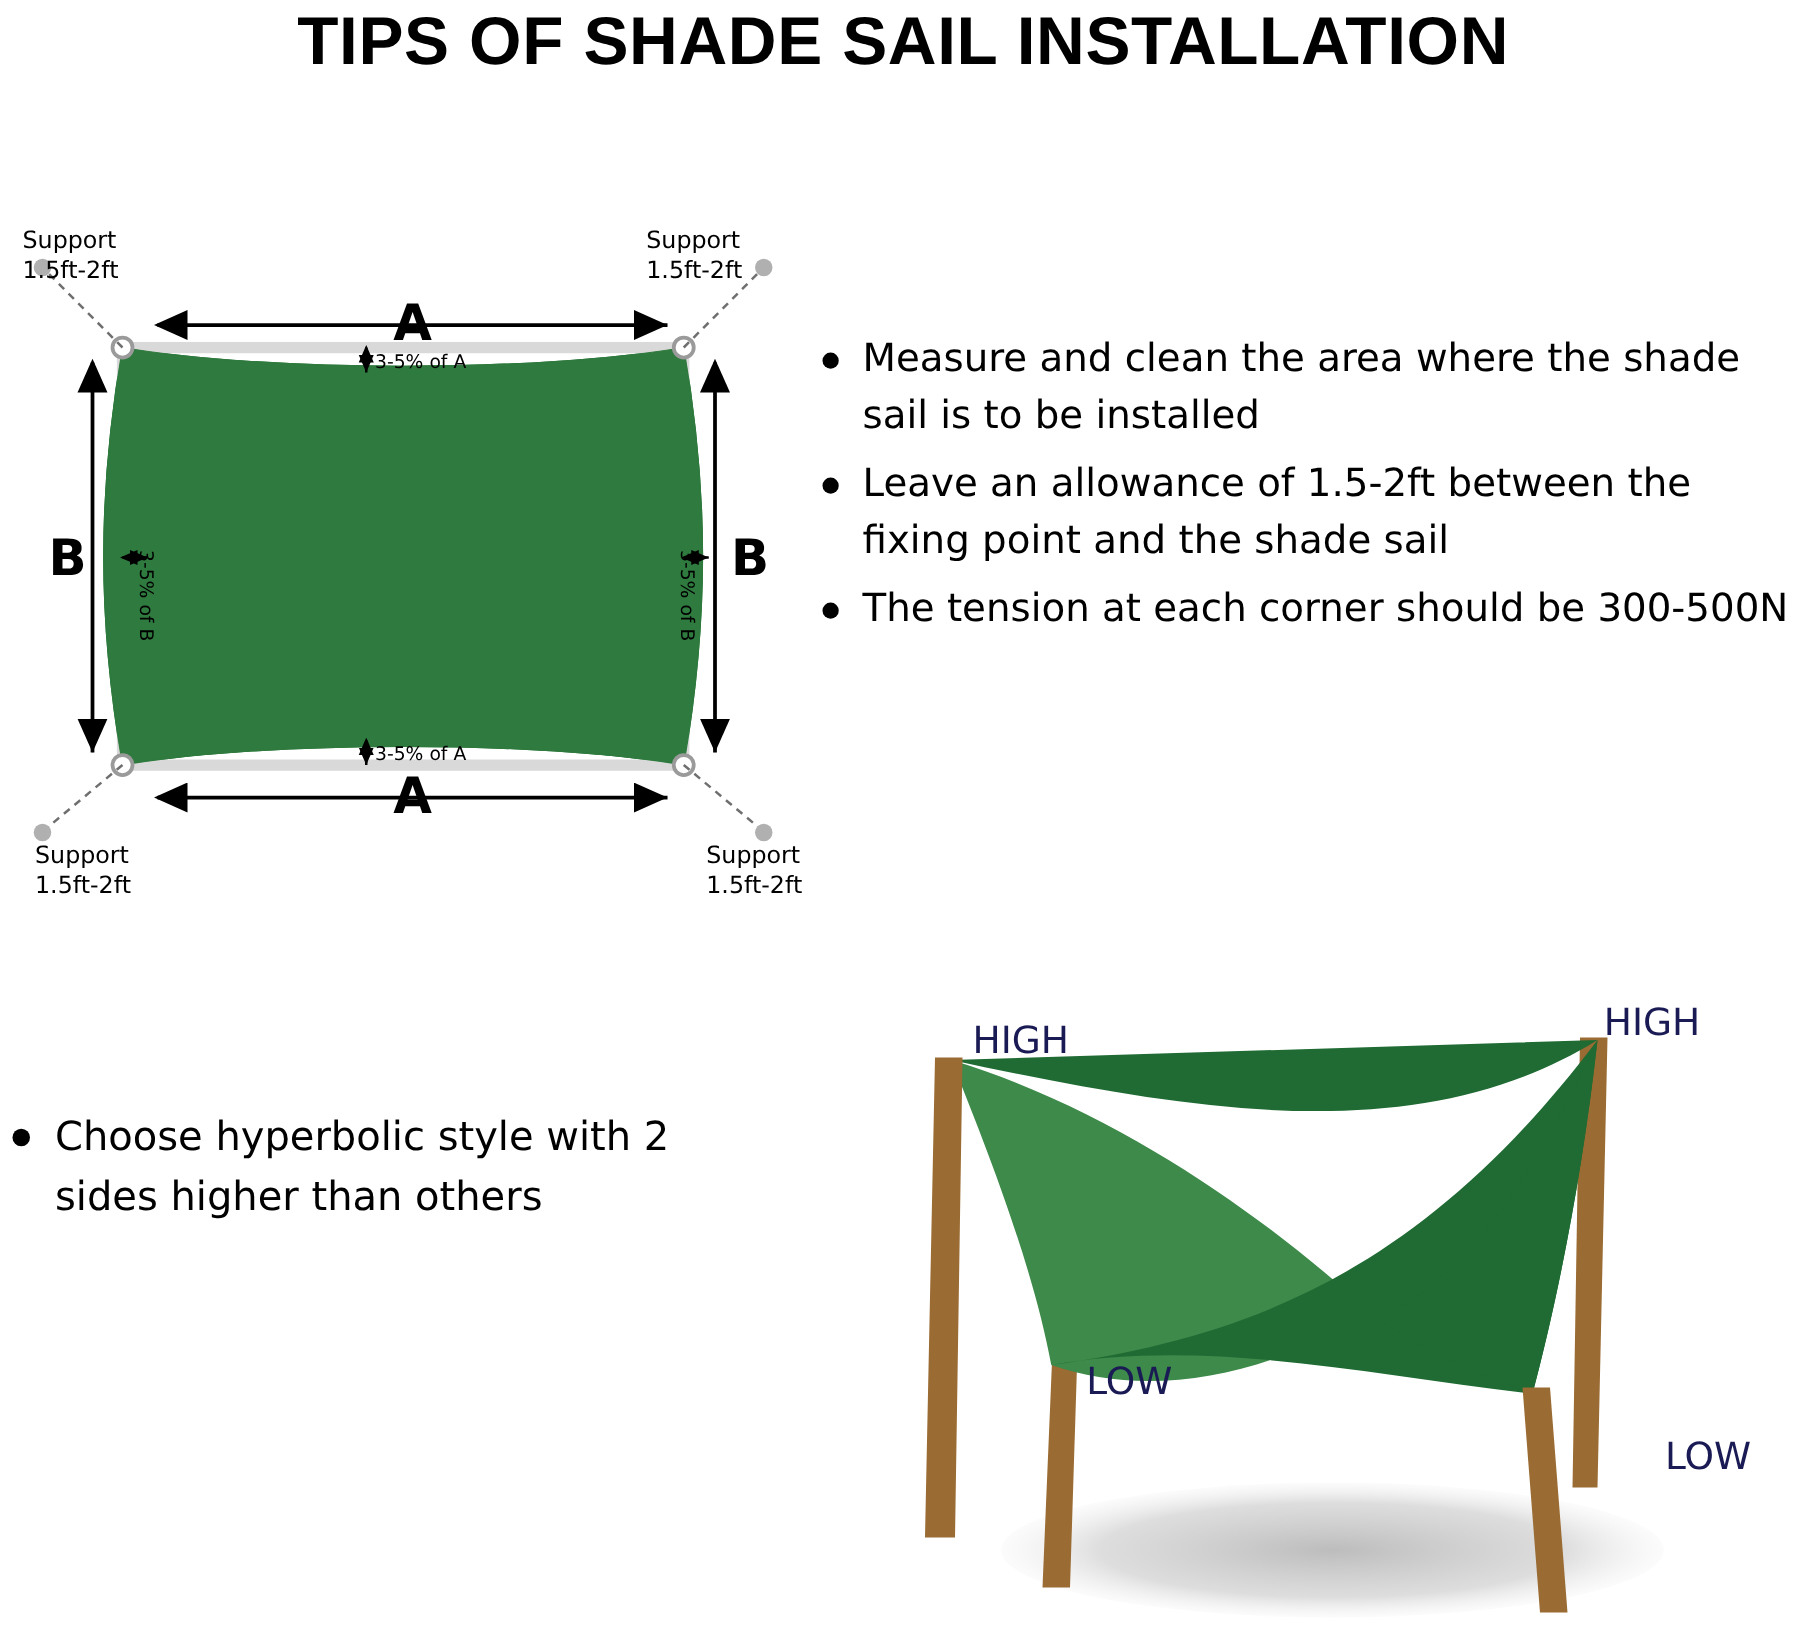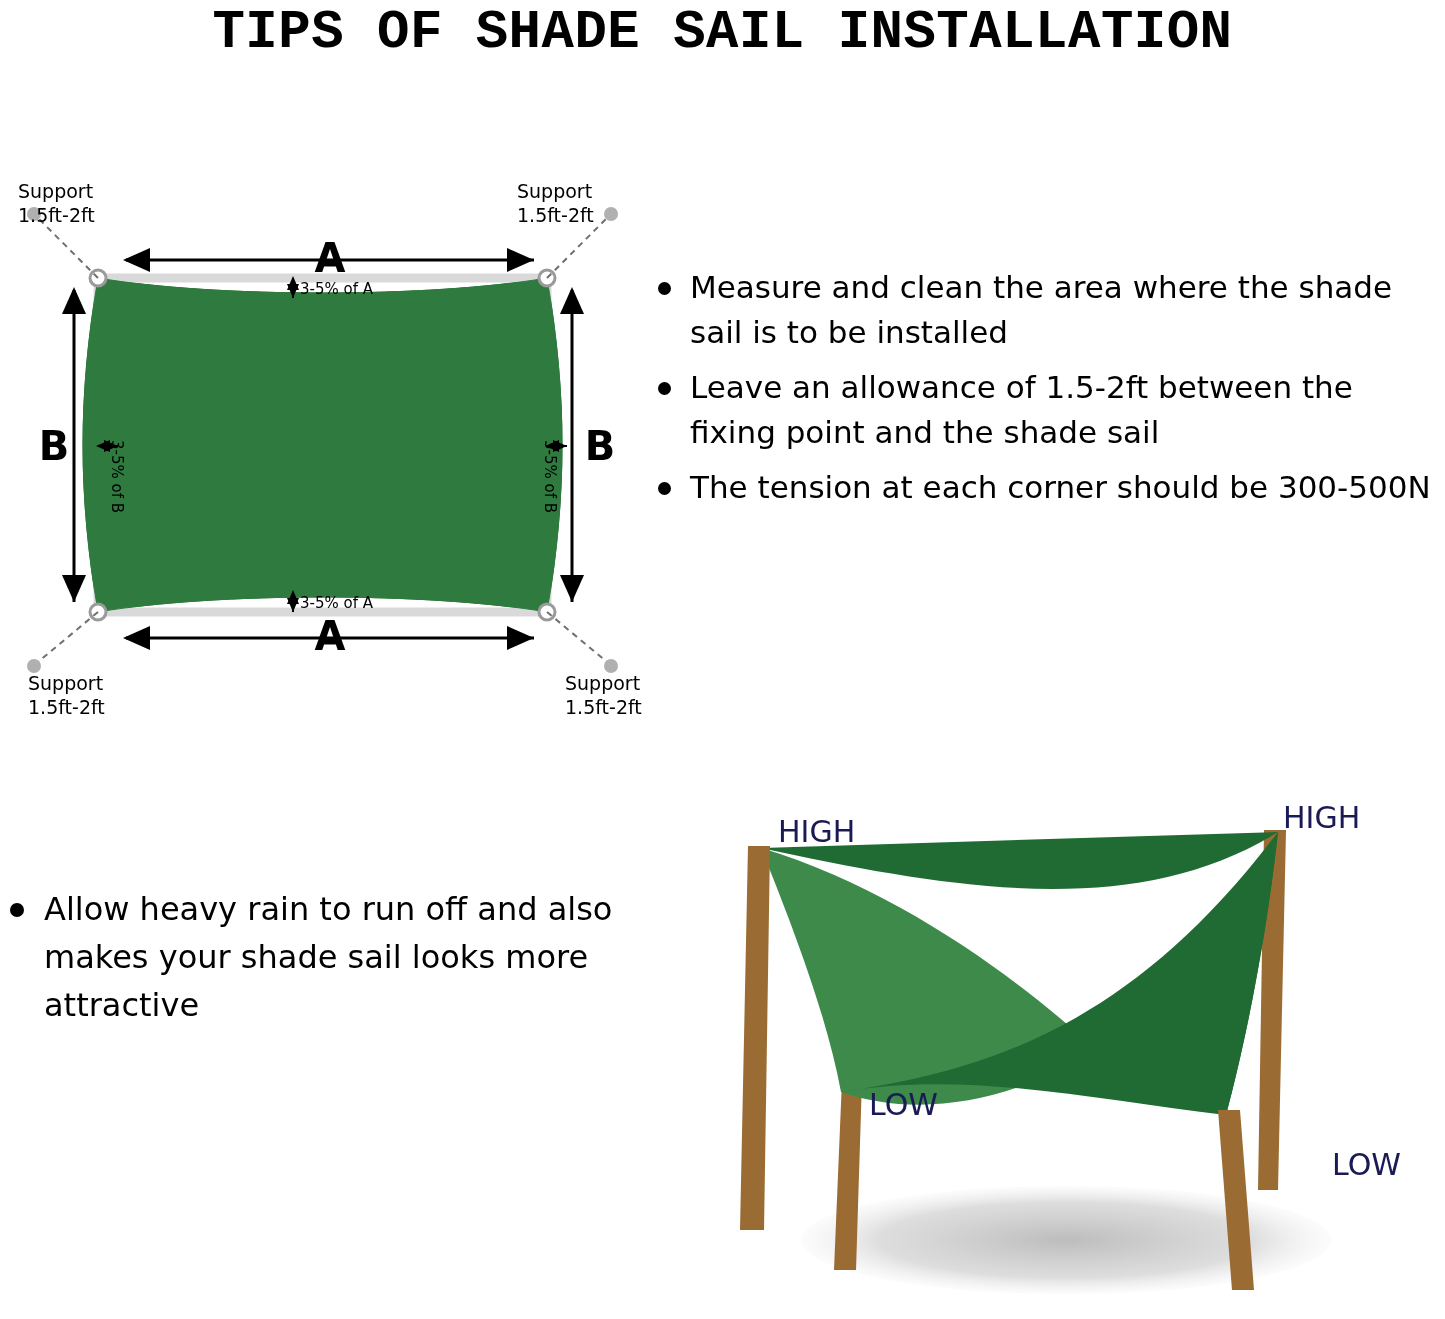--- a/index.html
+++ b/index.html
@@ -17,21 +17,21 @@
     overflow: hidden;
   }
 
   
   .title {
     position: absolute;
     top: 2px;
     left: 0;
     width: 1445px;
     text-align: center;
-    font-family: Liberation Mono, monospace;
+    font-family: Liberation Sans, sans-serif;
     font-weight: bold;
     font-size: 54px;
     letter-spacing: 0.5px;
     color: #000;
     white-space: nowrap;
   }
 
   
   #top-diagram {
     position: absolute;
@@ -197,21 +197,21 @@
 <div class="bullets-top">
   <ul class="bl">
     <li>Measure and clean the area where the shade sail is to be installed</li>
     <li>Leave an allowance of 1.5-2ft between the fixing point and the shade sail</li>
     <li>The tension at each corner should be 300-500N</li>
   </ul>
 </div>
 
 <div class="bullets-bottom">
   <ul class="bl">
-    <li>Allow heavy rain to run off and also makes your shade sail looks more attractive</li>
+    <li>Choose hyperbolic style with 2 sides higher than others</li>
   </ul>
 </div>
 
 <div id="bottom-diagram">
   <svg width="805" height="549" viewBox="0 0 805 549" xmlns="http://www.w3.org/2000/svg">
     <defs>
       <radialGradient id="shadowGrad" cx="50%" cy="50%" r="50%">
         <stop offset="0%" stop-color="#b9b9b9" stop-opacity="0.95"></stop>
         <stop offset="70%" stop-color="#cfcfcf" stop-opacity="0.7"></stop>
         <stop offset="100%" stop-color="#e8e8e8" stop-opacity="0.15"></stop>

